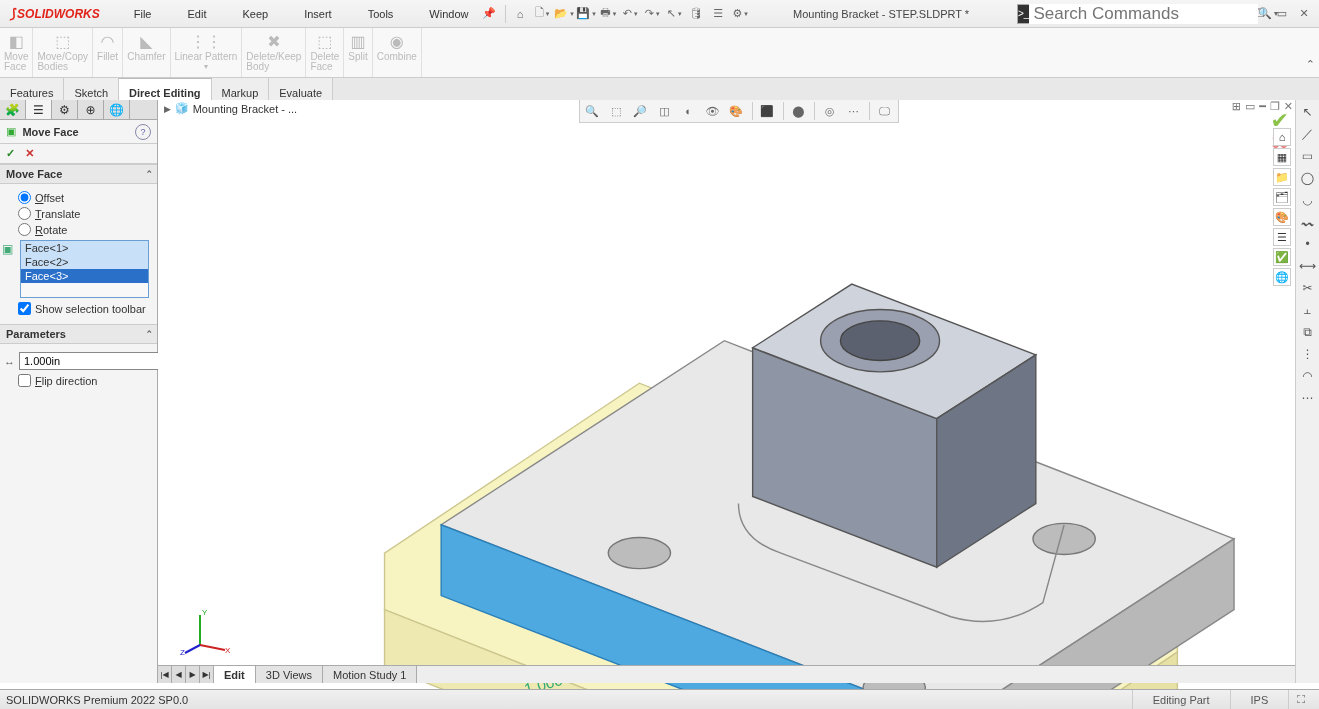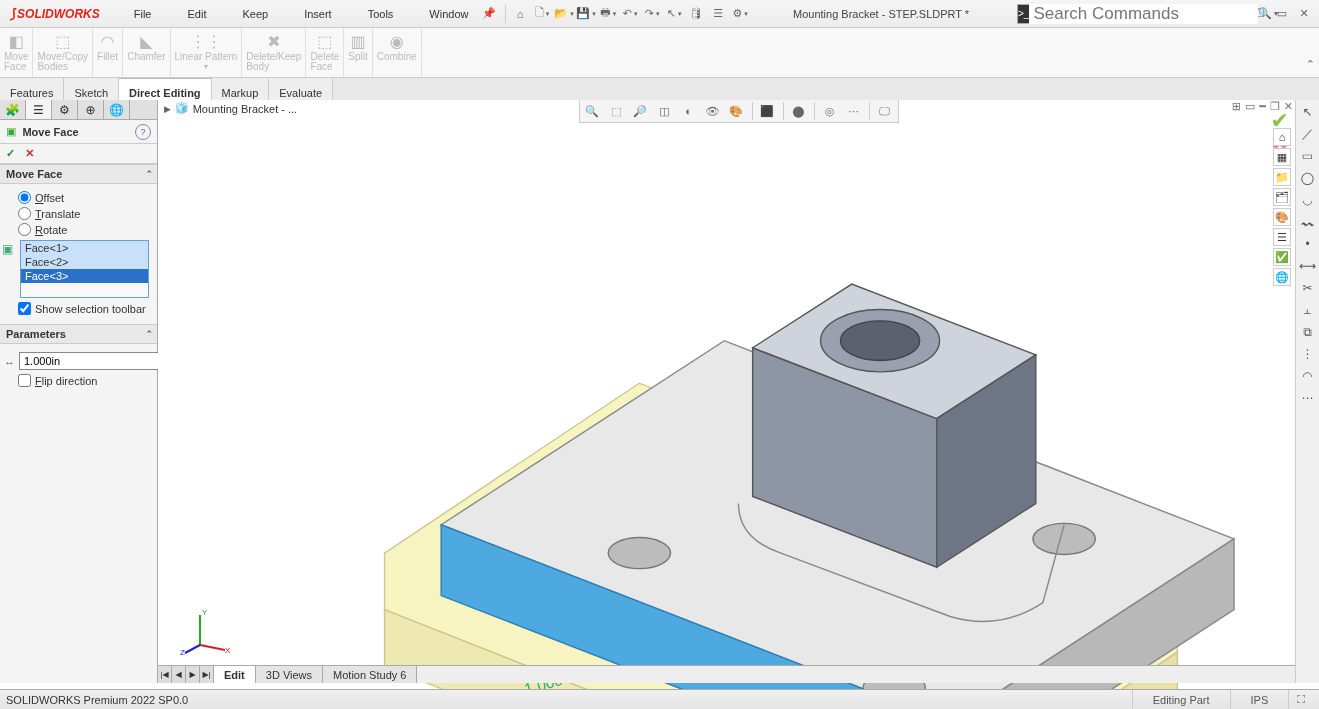--- a/index.html
+++ b/index.html
@@ -361,21 +361,21 @@
     <div style="position:absolute;left:0;bottom:0;right:24px">
       <div class="bottom-tabs">
         <div class="nav">
           <div>|◀</div>
           <div>◀</div>
           <div>▶</div>
           <div>▶|</div>
         </div>
         <div class="btab active">Edit</div>
         <div class="btab">3D Views</div>
-        <div class="btab">Motion Study 6</div>
+        <div class="btab">Motion Study 1</div>
       </div>
     </div>
   </div>
 </div>
 
 <div class="statusbar">
   <span>SOLIDWORKS Premium 2022 SP0.0</span>
   <span class="sp"></span>
   <span class="cell">Editing Part</span>
   <span class="cell">IPS</span>

